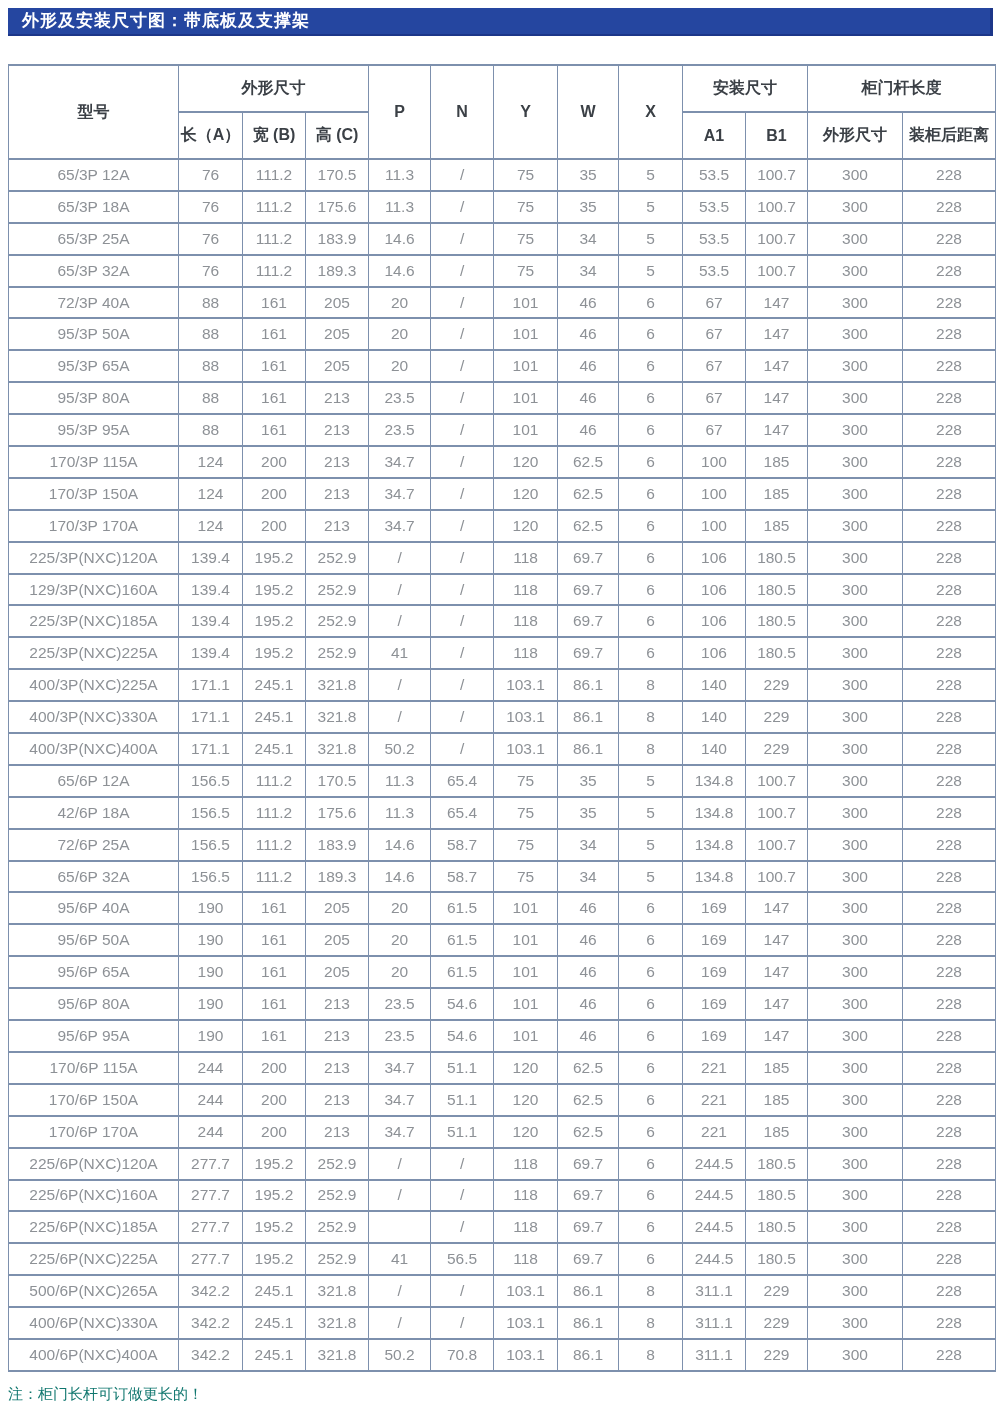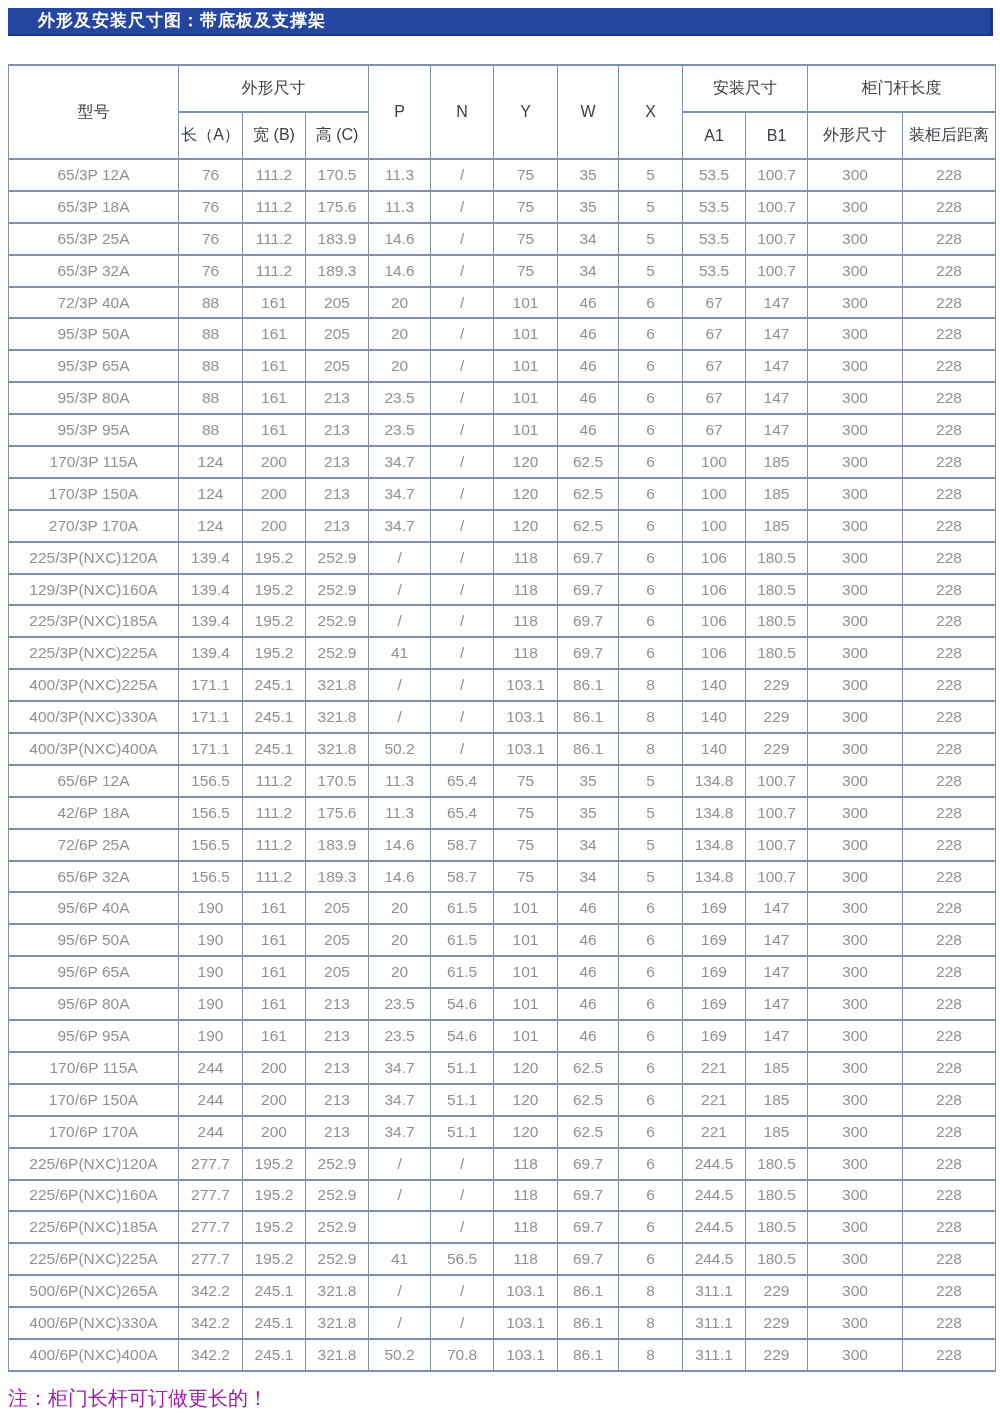--- a/index.html
+++ b/index.html
@@ -21,21 +21,21 @@
     width: 985px;
     height: 28px;
     box-sizing: border-box;
     background: #2546a0;
     border-right: 3px solid #1c3689;
     border-bottom: 2px solid #1c3689;
     color: #ffffff;
     font-size: 17px;
     font-weight: bold;
     line-height: 26px;
-    padding-left: 30px;
+    padding-left: 14px;
     letter-spacing: 1px;
   }
   table.spec {
     position: absolute;
     left: 8px;
     top: 64px;
     width: 987px;
     border-collapse: collapse;
     table-layout: fixed;
   }
@@ -47,33 +47,33 @@
     text-align: center;
     vertical-align: middle;
     padding: 0;
     overflow: hidden;
     white-space: nowrap;
   }
   table.spec thead th {
     height: 45px;
     color: #3b4046;
     font-size: 16px;
-    font-weight: normal;
+    font-weight: bold;
   }
   table.spec tbody td {
     height: 29.9px;
     color: #8d9196;
     font-size: 15.5px;
   }
   .note {
     position: absolute;
     left: 8px;
     top: 1385px;
-    color: #a21caf;
-    font-size: 20px;
+    color: #0f766e;
+    font-size: 15px;
   }
 </style>
 </head>
 <body>
 
 <div class="banner">
   <span>外形及安装尺寸图：带底板及支撑架</span>
 </div>
 
 <table class="spec">
@@ -274,21 +274,21 @@
         <td>/</td>
         <td>120</td>
         <td>62.5</td>
         <td>6</td>
         <td>100</td>
         <td>185</td>
         <td>300</td>
         <td>228</td>
       </tr>
       <tr>
-        <td>270/3P 170A</td>
+        <td>170/3P 170A</td>
         <td>124</td>
         <td>200</td>
         <td>213</td>
         <td>34.7</td>
         <td>/</td>
         <td>120</td>
         <td>62.5</td>
         <td>6</td>
         <td>100</td>
         <td>185</td>

